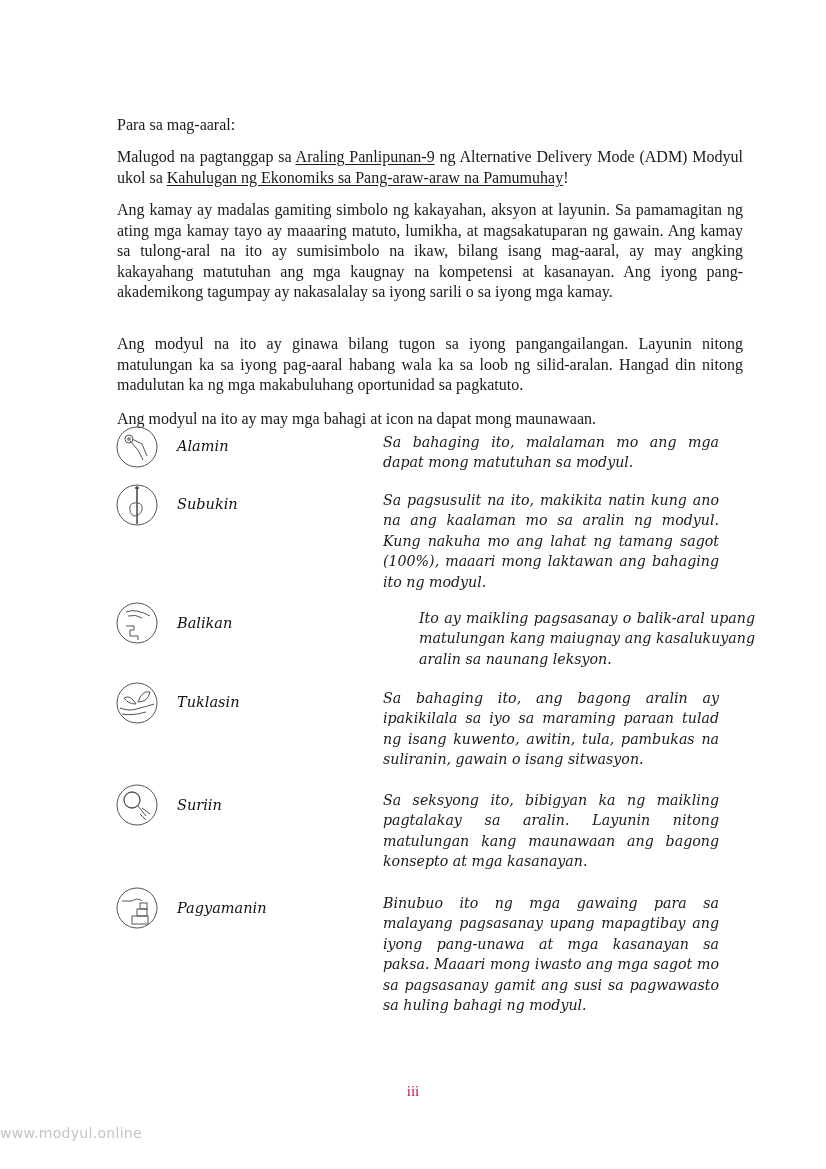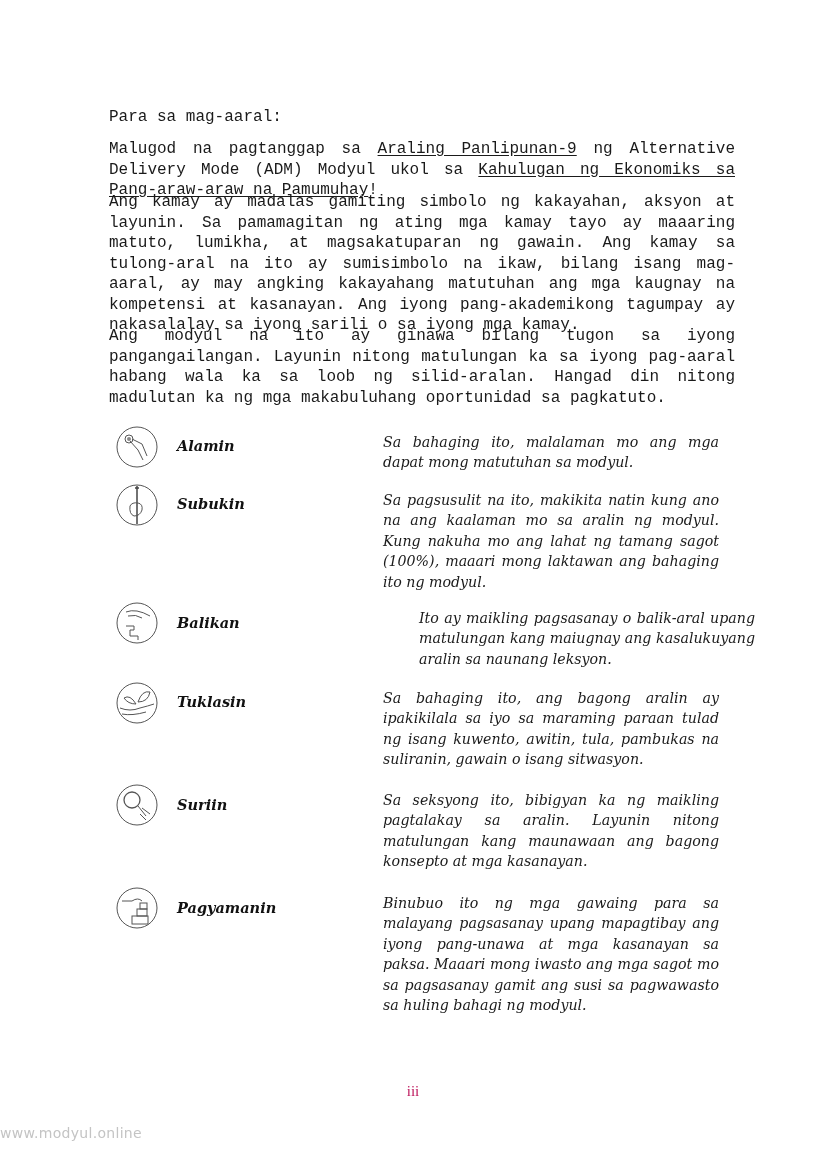--- a/index.html
+++ b/index.html
@@ -4,33 +4,33 @@
   <style>
     html, body { margin: 0; padding: 0; background: #ffffff; }
     body {
       width: 826px; height: 1169px; position: relative; overflow: hidden;
       font-family: "DejaVu Serif", "Liberation Serif", serif;
       color: #1a1a1a;
     }
     .page { position: absolute; left: 0; top: 0; width: 826px; height: 1169px; }
     .para {
       position: absolute; left: 101px; width: 626px;
-      font-family: Liberation Mono, monospace;
+      font-family: Liberation Serif, serif;
       font-size: 16px; line-height: 20.5px; text-align: justify;
-      margin: 8px;
+      margin: 16px;
     }
     .para u { text-decoration: underline; text-underline-offset: 2px; }
     .row { position: absolute; left: 0; width: 826px; }
     .icon {
       position: absolute; left: 116px; width: 42px; height: 42px;
     }
     .icon svg { width: 42px; height: 42px; display: block; }
     .label {
       position: absolute; left: 177px;
-      font-family: "DejaVu Serif", serif; font-weight: bold; font-style: italic;
+      font-family: "DejaVu Serif", serif; font-weight: normal; font-style: italic;
       font-size: 14.5px; line-height: 20px; color: #111;
     }
     .desc {
       position: absolute; left: 383px; width: 336px;
       font-family: "DejaVu Serif", serif; font-size: 14.2px; line-height: 20.4px;
       text-align: justify; color: #1a1a1a; margin: 0; font-style: italic;
     }
     .pagenum {
       position: absolute; left: 0; width: 826px; top: 1083px; text-align: center;
       font-family: "Liberation Serif", serif; font-size: 15px; color: #be185d;
@@ -47,20 +47,21 @@
 <div class="page">
 
   <p class="para" style="top:99px;">Para sa mag-aaral:</p>
 
   <p class="para" style="top:131px;"><span>Malugod na pagtanggap sa </span><u>Araling Panlipunan-9</u><span> ng Alternative Delivery Mode (ADM) Modyul ukol sa </span><u>Kahulugan ng Ekonomiks sa Pang-araw-araw na Pamumuhay</u><span>!</span></p>
 
   <p class="para" style="top:184px;">Ang kamay ay madalas gamiting simbolo ng kakayahan, aksyon at layunin. Sa pamamagitan ng ating mga kamay tayo ay maaaring matuto, lumikha, at magsakatuparan ng gawain. Ang kamay sa tulong-aral na ito ay sumisimbolo na ikaw, bilang isang mag-aaral, ay may angking kakayahang matutuhan ang mga kaugnay na kompetensi at kasanayan. Ang iyong pang-akademikong tagumpay ay nakasalalay sa iyong sarili o sa iyong mga kamay.</p>
 
   <p class="para" style="top:318px;">Ang modyul na ito ay ginawa bilang tugon sa iyong pangangailangan. Layunin nitong matulungan ka sa iyong pag-aaral habang wala ka sa loob ng silid-aralan. Hangad din nitong madulutan ka ng mga makabuluhang oportunidad sa pagkatuto.</p>
 
+  <p class="para" style="top:393px;">Ang modyul na ito ay may mga bahagi at icon na dapat mong maunawaan.</p>
 
   <div class="row">
     <div class="icon" style="top:426px;">
       <svg viewBox="0 0 42 42">
           <circle cx="21" cy="21" r="20" fill="none" stroke="#555" stroke-width="1"></circle>
           <circle cx="13" cy="13" r="4" fill="none" stroke="#555" stroke-width="1"></circle>
           <circle cx="13" cy="13" r="2" fill="#888"></circle>
           <path d="M14 15 L22 24 L27 34 M16 13 L26 18 L31 30" fill="none" stroke="#555" stroke-width="1"></path>
         </svg>
     </div>

